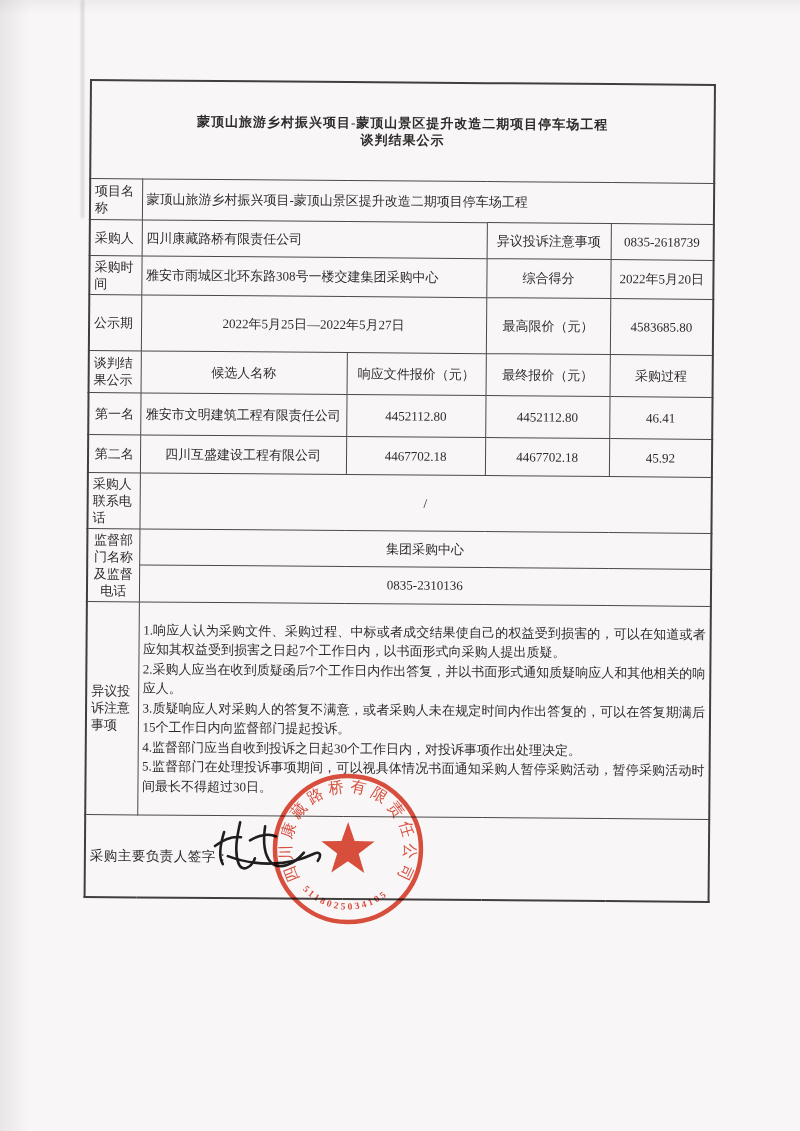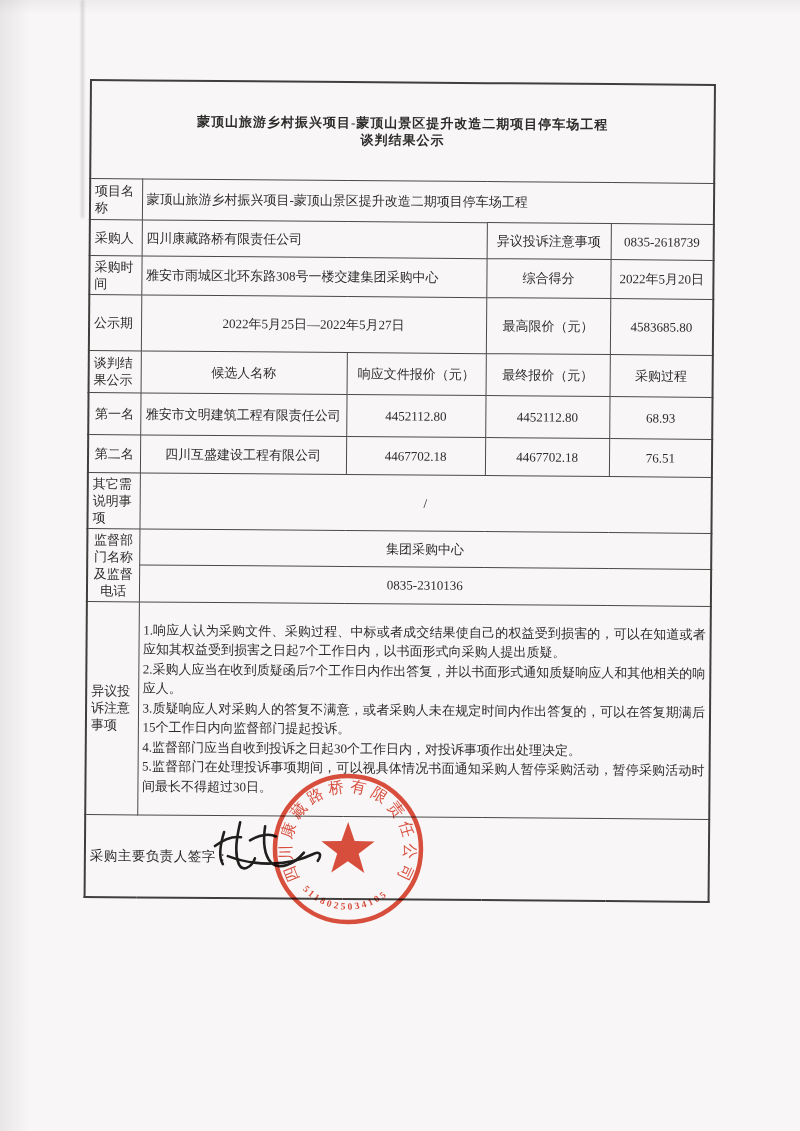--- a/index.html
+++ b/index.html
@@ -128,33 +128,33 @@
       <td class="c">响应文件报价（元）</td>
       <td class="c">最终报价（元）</td>
       <td class="c">采购过程</td>
     </tr>
 
     <tr style="height:42px">
       <td class="lbl-c">第一名</td>
       <td class="c">雅安市文明建筑工程有限责任公司</td>
       <td class="c">4452112.80</td>
       <td class="c">4452112.80</td>
-      <td class="c">68.93</td>
+      <td class="c">46.41</td>
     </tr>
 
     <tr style="height:38px">
       <td class="lbl-c">第二名</td>
       <td class="c">四川互盛建设工程有限公司</td>
       <td class="c">4467702.18</td>
       <td class="c">4467702.18</td>
-      <td class="c">76.51</td>
+      <td class="c">45.92</td>
     </tr>
 
     <tr style="height:47px">
-      <td class="lbl">其它需说明事项</td>
+      <td class="lbl">采购人联系电话</td>
       <td class="c" colspan="4">/</td>
     </tr>
 
     <tr style="height:36px">
       <td class="lbl-c" rowspan="2">监督部门名称及监督电话</td>
       <td class="c" colspan="4">集团采购中心</td>
     </tr>
     <tr style="height:37px">
       <td class="c" colspan="4">0835-2310136</td>
     </tr>

